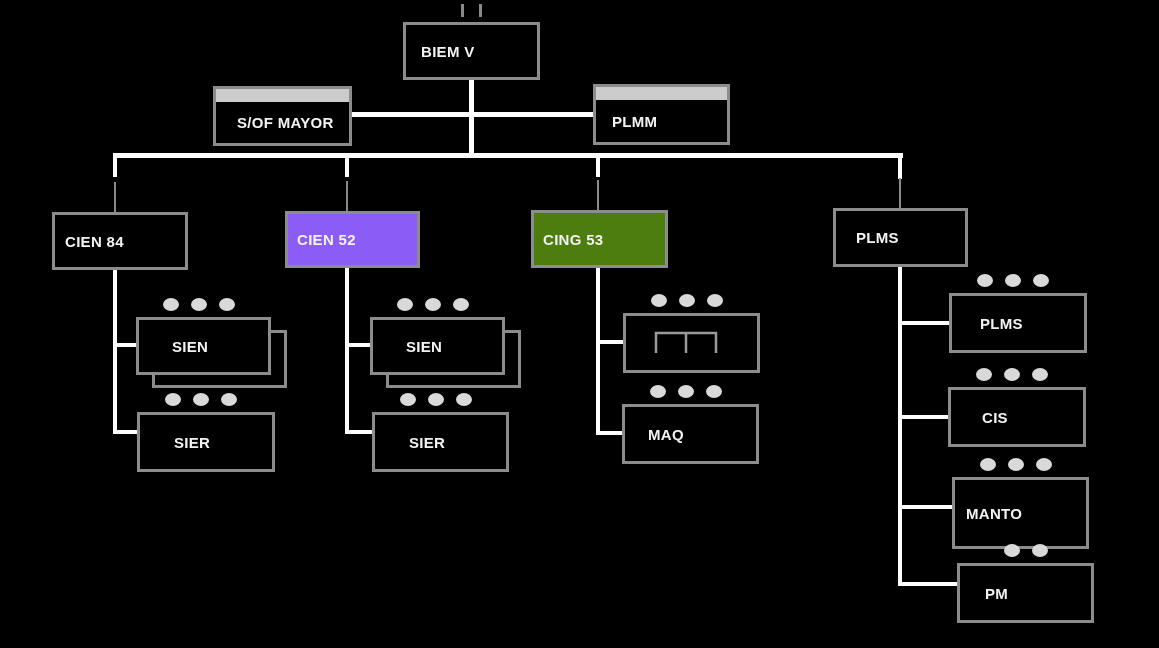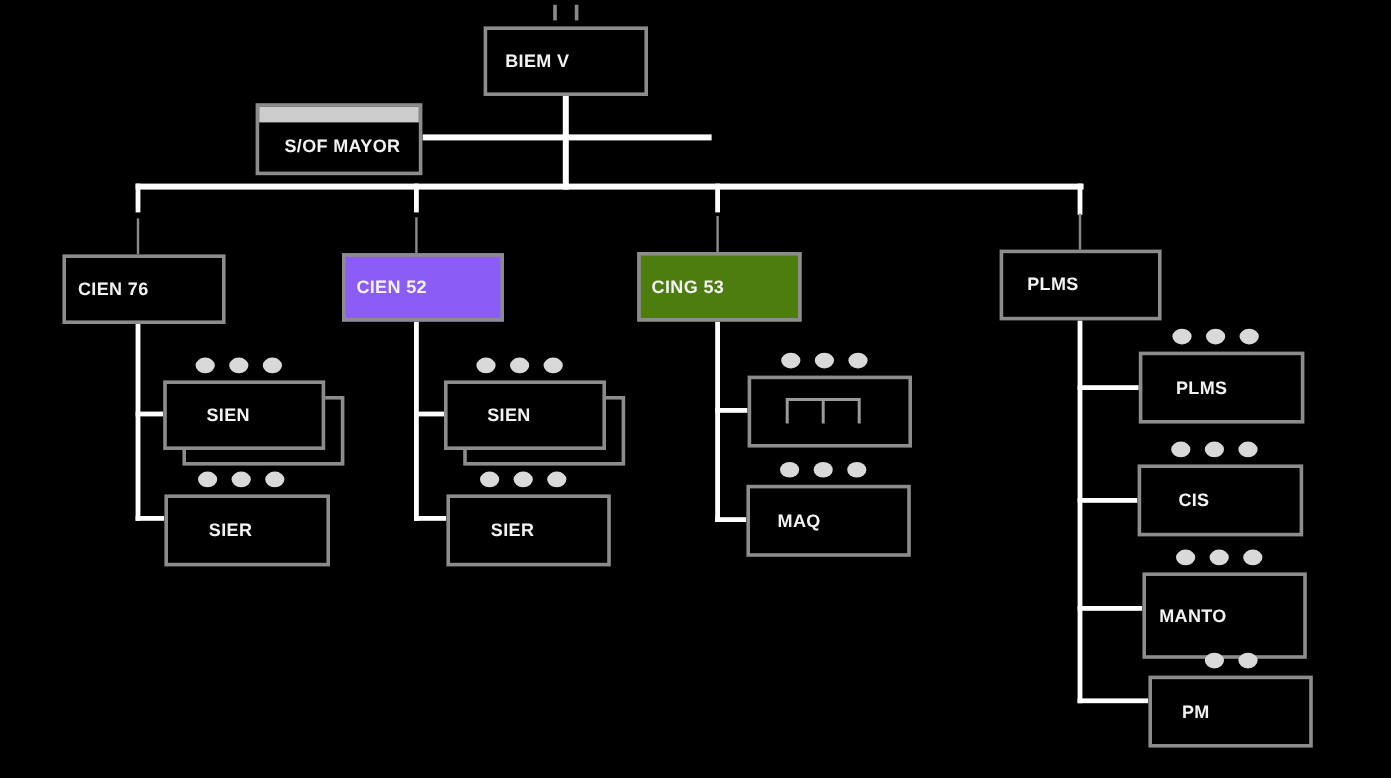--- a/index.html
+++ b/index.html
@@ -68,22 +68,28 @@
       <span class="label" style="padding-left: 15px; color: rgb(242, 242, 242);">BIEM V</span>
     </div>
     <div class="tick" style="left: 461px; top: 4px; width: 3px; height: 13px; background: rgb(138, 138, 138);"></div>
     <div class="tick" style="left: 479px; top: 4px; width: 3px; height: 13px; background: rgb(138, 138, 138);"></div>
     <div class="node staff" style="left: 213px; top: 86px; width: 139px; height: 60px; border-color: rgb(140, 140, 140); background: rgb(0, 0, 0);">
       <div class="strip" style="background: rgb(204, 204, 204);"></div>
       <div class="labelwrap">
         <span class="label" style="padding-left: 21px; color: rgb(242, 242, 242);">S/OF MAYOR</span>
       </div>
     </div>
+    <div class="node staff" style="left: 593px; top: 84px; width: 137px; height: 61px; border-color: rgb(140, 140, 140); background: rgb(0, 0, 0);">
+      <div class="strip" style="background: rgb(204, 204, 204);"></div>
+      <div class="labelwrap">
+        <span class="label" style="padding-left: 16px; color: rgb(242, 242, 242);">PLMM</span>
+      </div>
+    </div>
     <div class="node unit" style="left: 52px; top: 212px; width: 136px; height: 58px; border-color: rgb(140, 140, 140); background: rgb(0, 0, 0);">
-      <span class="label" style="padding-left: 10px; color: rgb(242, 242, 242);">CIEN 76</span>
+      <span class="label" style="padding-left: 10px; color: rgb(242, 242, 242);">CIEN 84</span>
     </div>
     <div class="tick" style="left: 114px; top: 182px; width: 2px; height: 30px; background: rgb(138, 138, 138);"></div>
     <div class="node unit" style="left: 285px; top: 211px; width: 135px; height: 57px; border-color: rgb(140, 140, 140); background: #8b5cf6;">
       <span class="label" style="padding-left: 9px; color: rgb(242, 242, 242);">CIEN 52</span>
     </div>
     <div class="tick" style="left: 346px; top: 181px; width: 2px; height: 30px; background: rgb(138, 138, 138);"></div>
     <div class="node unit" style="left: 531px; top: 210px; width: 137px; height: 58px; border-color: rgb(140, 140, 140); background: #4d7c0f;">
       <span class="label" style="padding-left: 9px; color: rgb(242, 242, 242);">CING 53</span>
     </div>
     <div class="tick" style="left: 597px; top: 180px; width: 2px; height: 30px; background: rgb(138, 138, 138);"></div>

